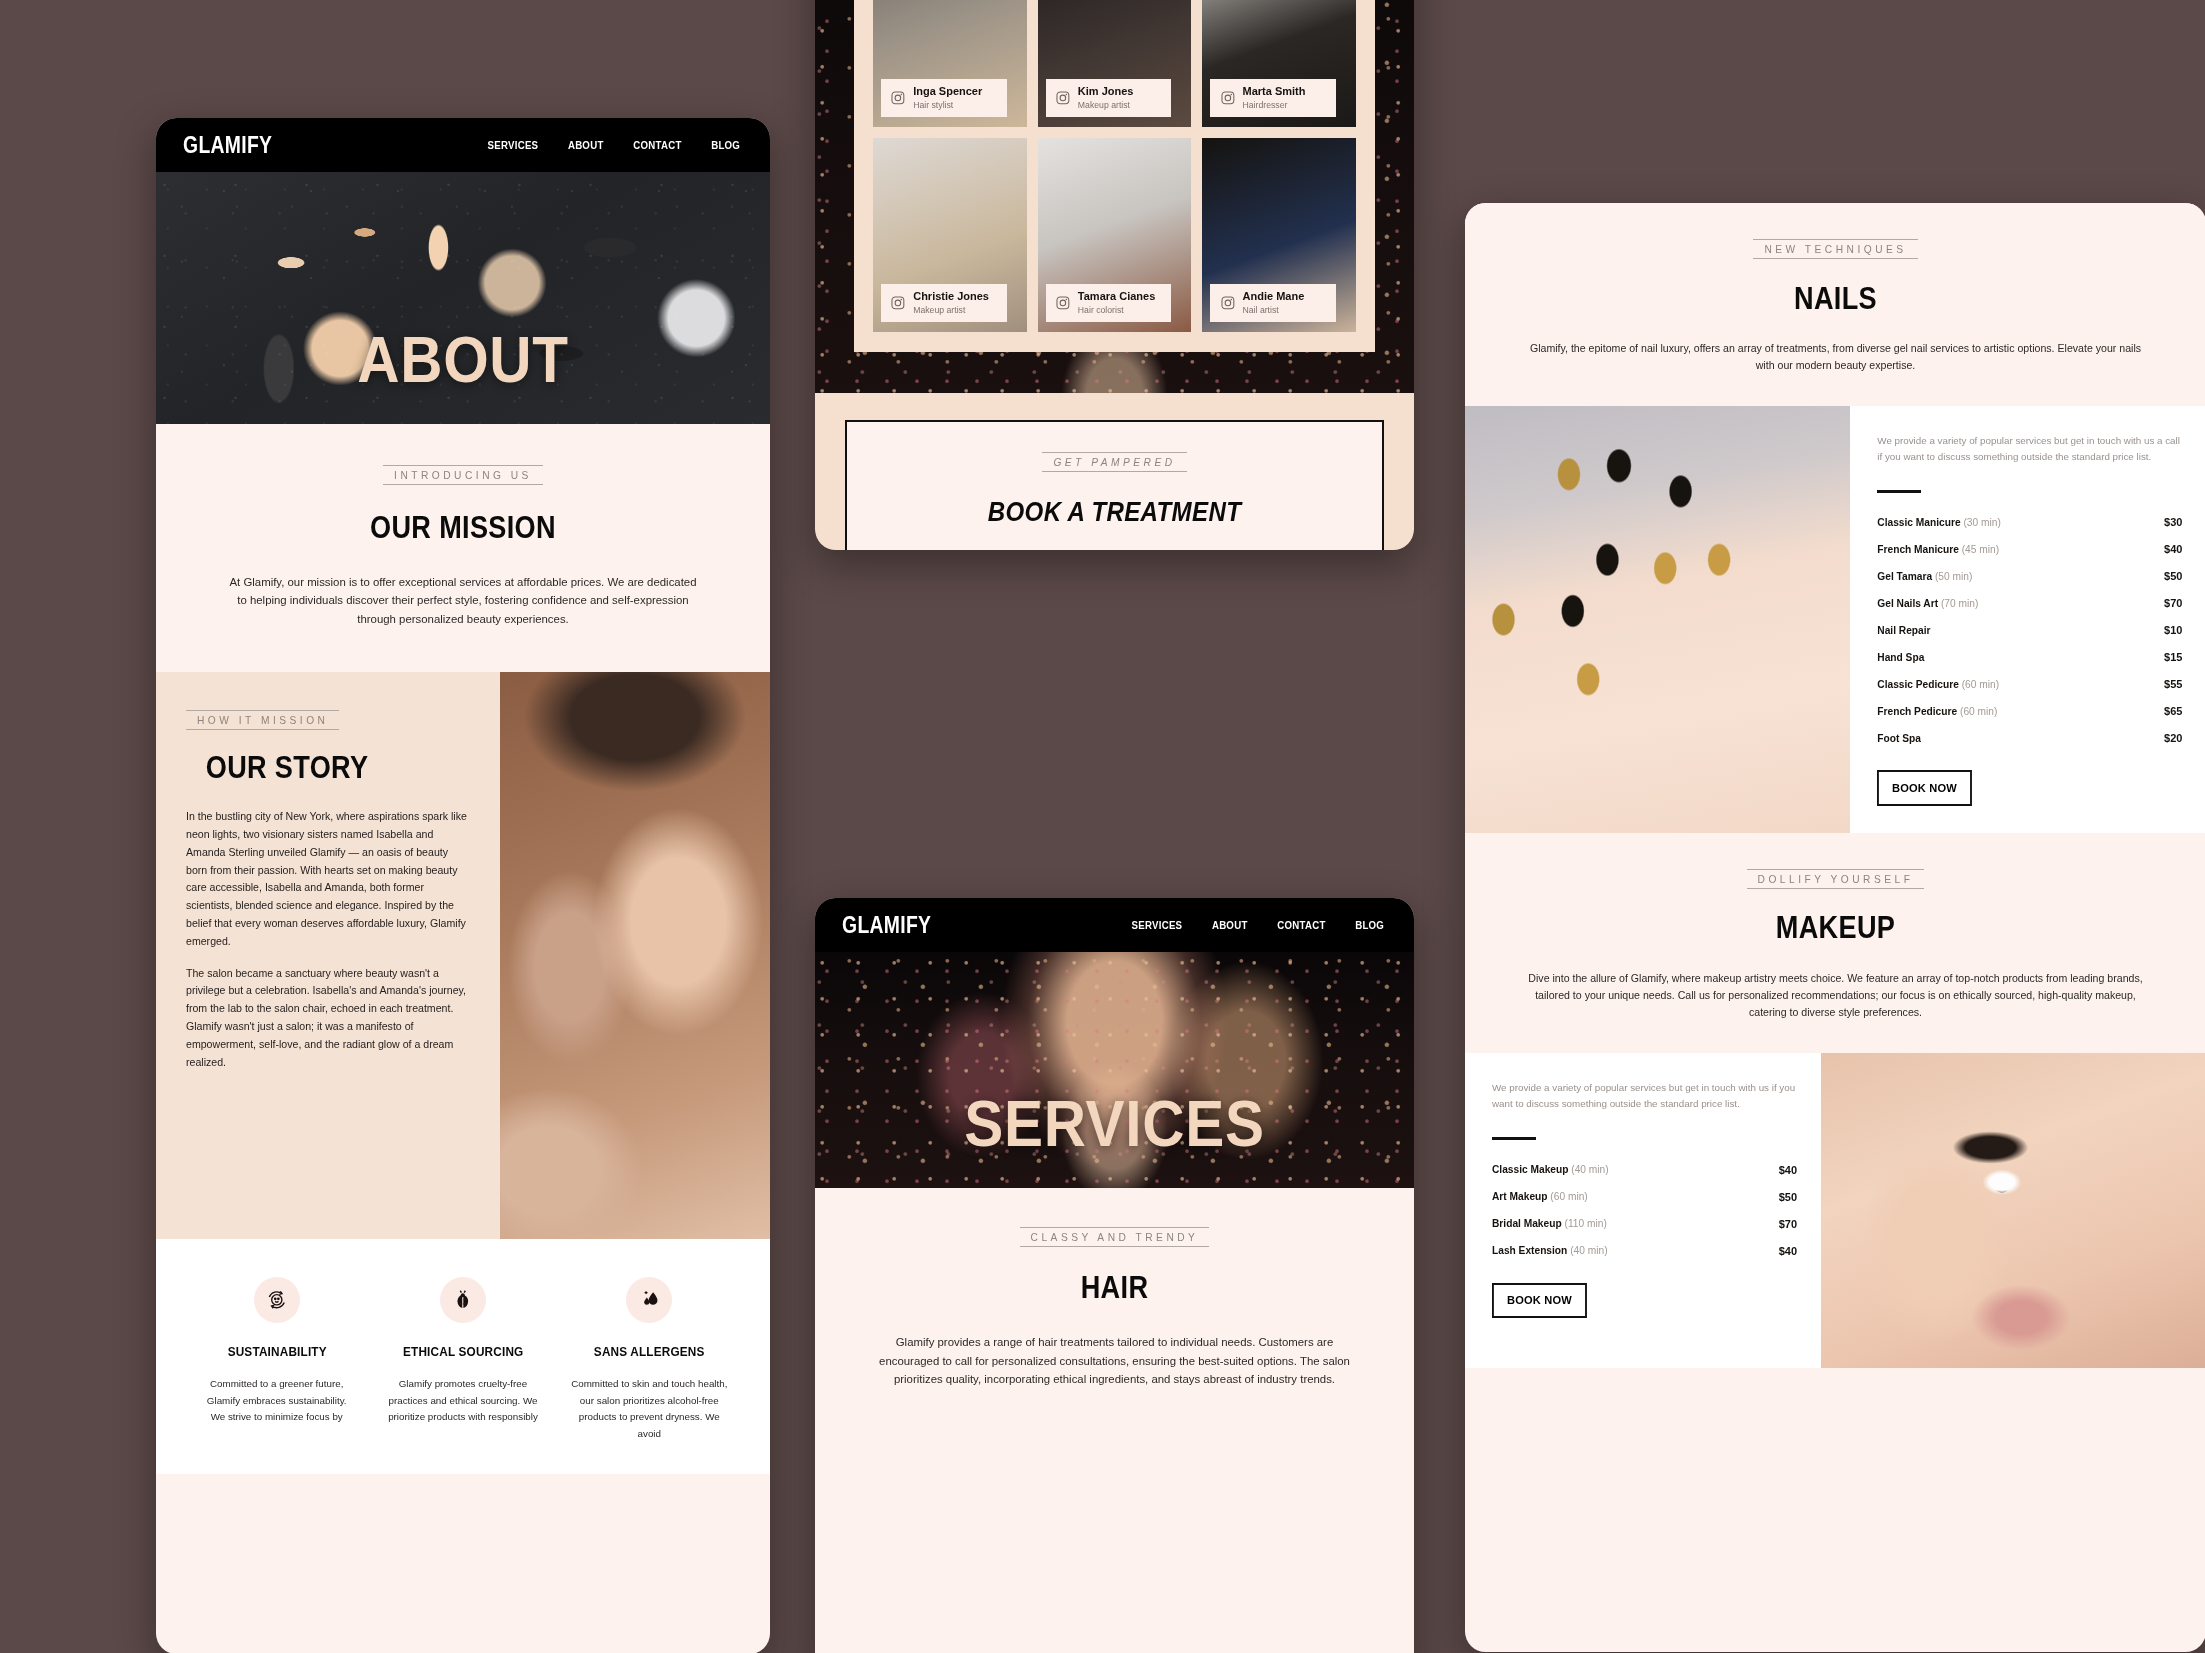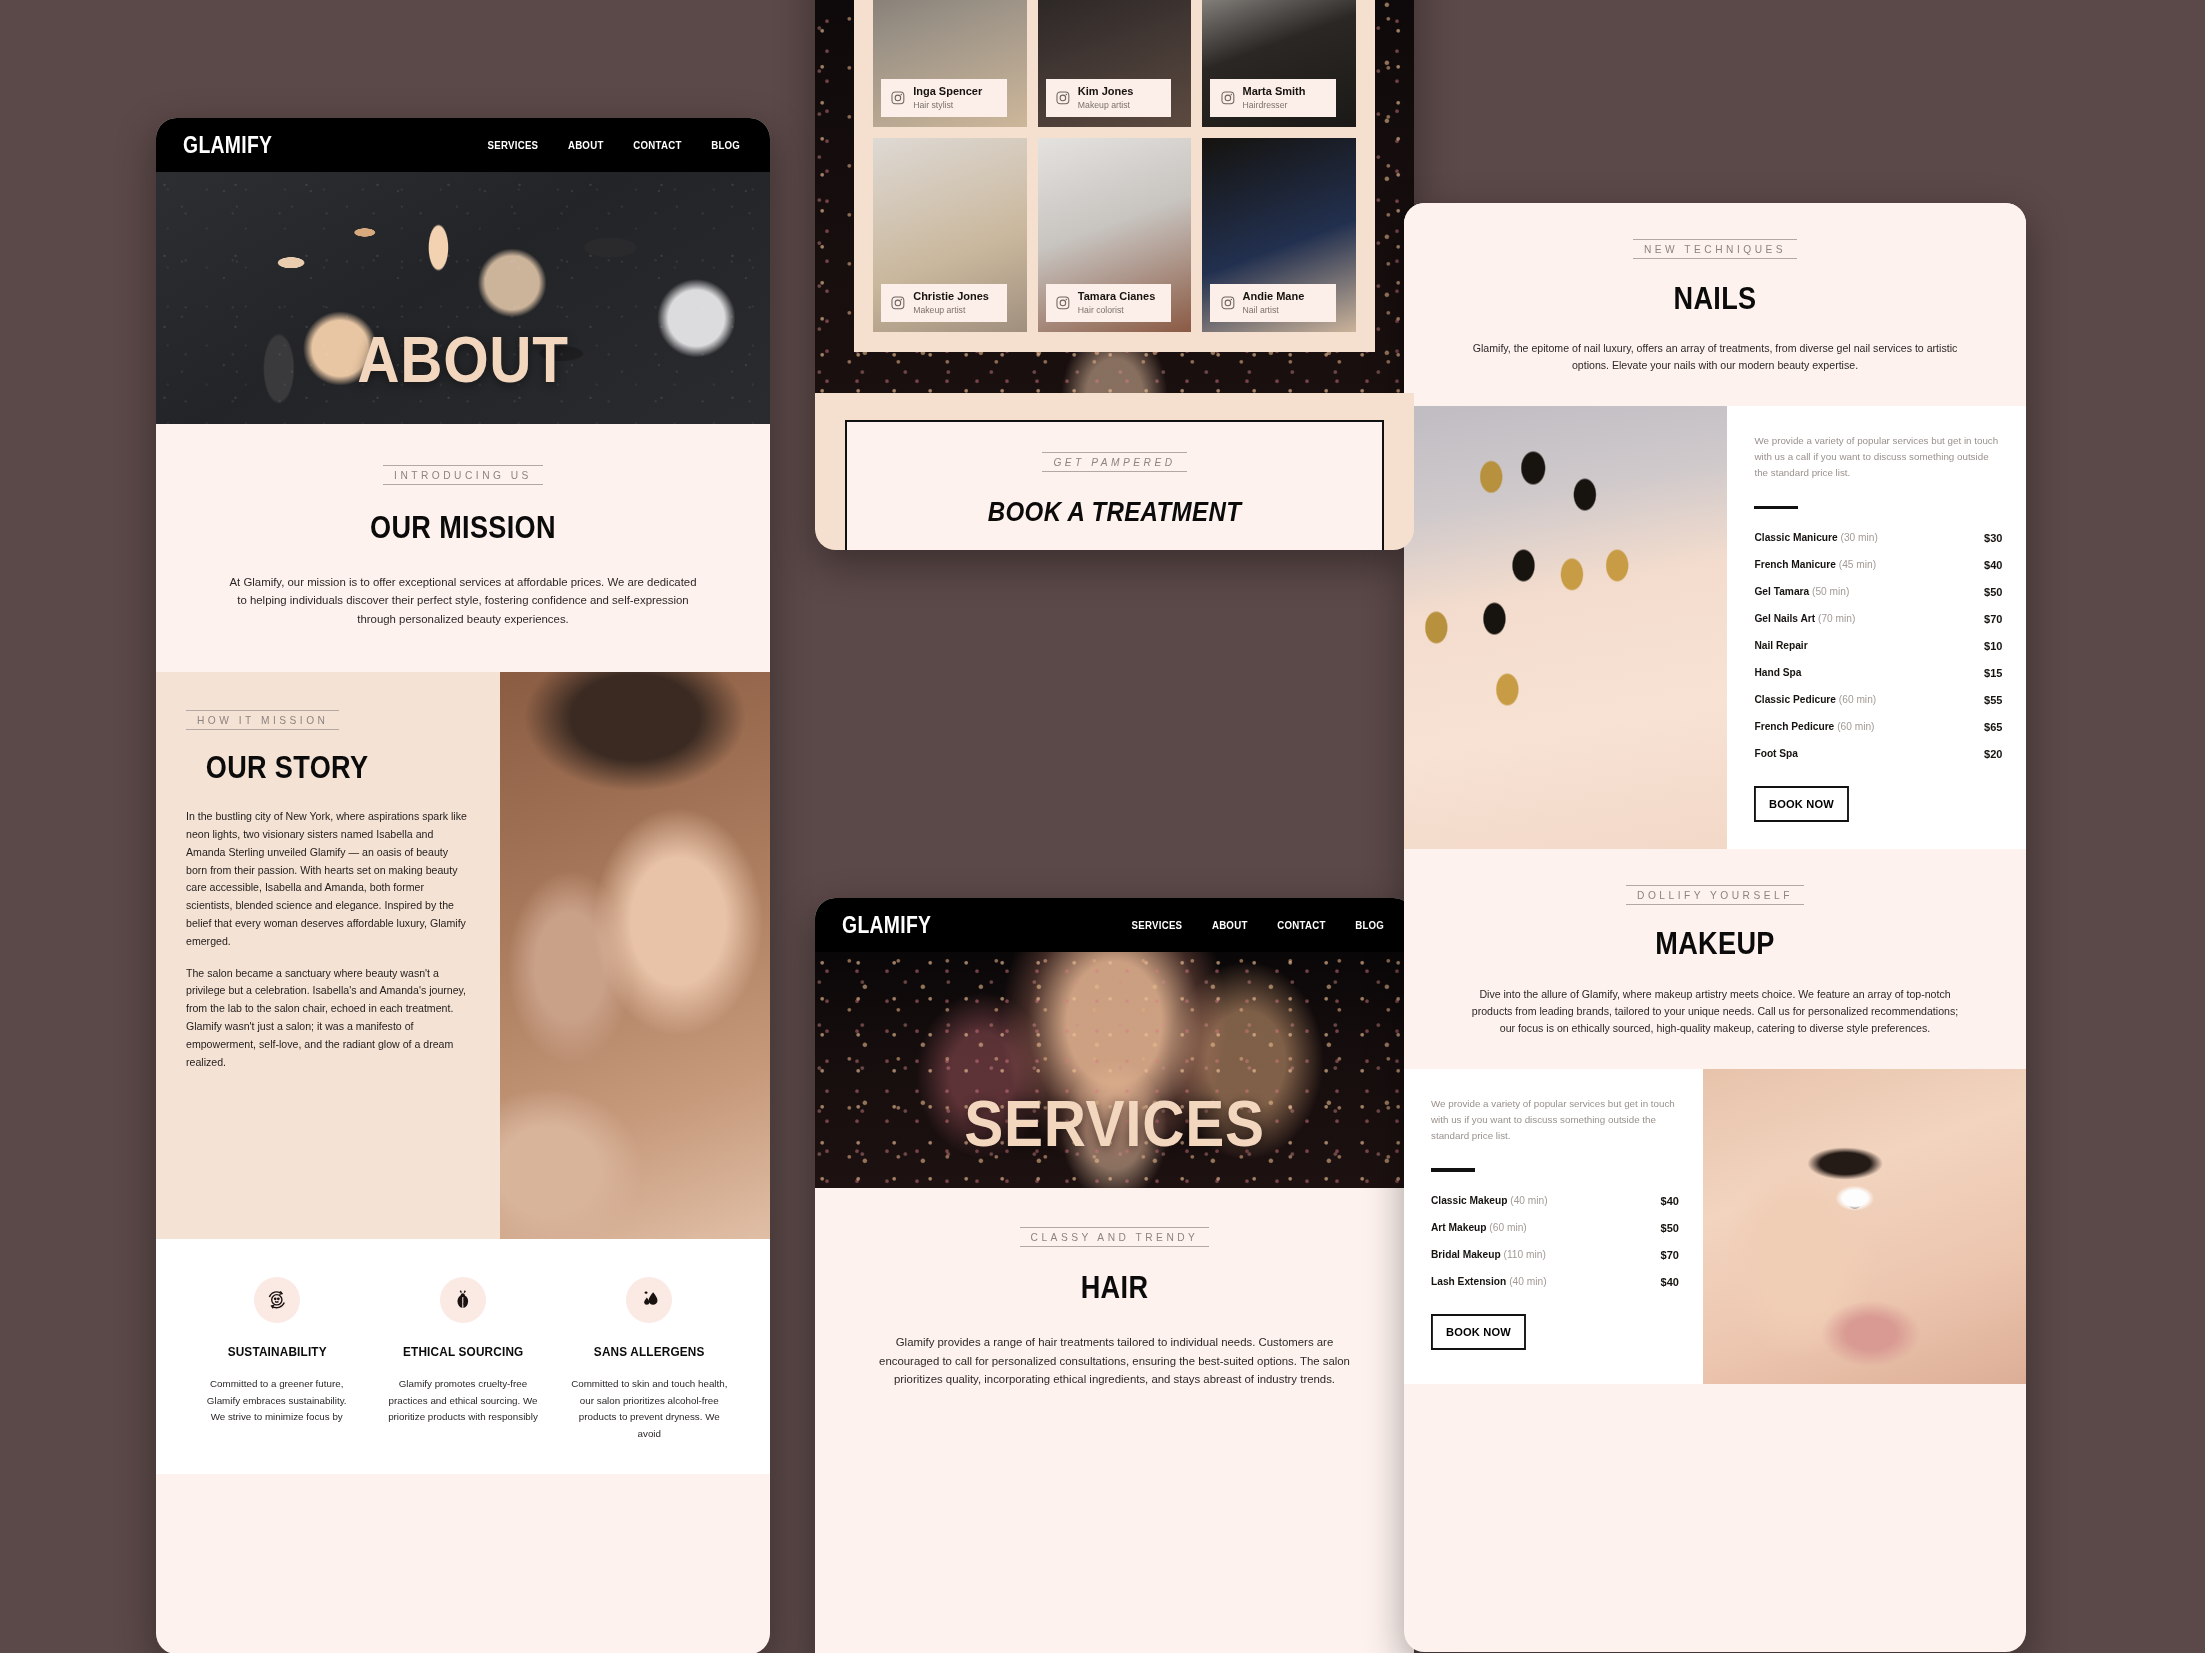--- a/index.html
+++ b/index.html
@@ -213,33 +213,33 @@
   }
   .book-box .sec-title { margin:23.6px 0 22px; display:block; font-size:28px; }
 
   
   #card-services { left:815px; top:898px; width:599px; height:788px; }
   #card-services .hero { height:236px; }
   .hair-sec { background:#FDF2EE; padding:39px 55px 39px; text-align:center; }
   .hair-sec .sec-title { margin:22px 0 27px; }
 
   
-  #card-price { left:1404px; top:203px; width:622px; height:1449px; }
+  #card-price { left:1465px; top:203px; width:741px; height:1449px; }
   .price-head { background:#FDF2EE; padding:36px 63px 31.5px; text-align:center; }
   .price-head .sec-title { margin:20.5px 0 23.6px; }
   .price-head .body-copy { font-size:10.6px; }
 
   .price-split { display:flex; background:#fff; }
   .price-split.rev { flex-direction:row-reverse; background:#fff; }
   .split-img { width:52%; position:relative; overflow:hidden; min-height:315px; }
   .split-list { width:48%; padding:27px 23.6px 27px 27px; }
   .split-note { font-size:9.8px; line-height:1.62; color:#9a918c; }
   .rule { width:44px; height:3.2px; background:#111; margin:25px 0 23.6px; }
   .price-row {
-    display:flex; align-items:flex-start; justify-content:space-between;
+    display:flex; align-items:center; justify-content:space-between;
     margin-bottom:15px;
   }
   .p-name { font-size:10.2px; color:#16120f; font-weight:600; }
   .p-dur { color:#a39a95; font-weight:400; }
   .p-price { font-size:11px; font-weight:600; color:#16120f; }
   .btn-sm {
     display:inline-block;
     border:2.4px solid #111; background:#fff;
     font-size:11.8px; font-weight:800; letter-spacing:0.2px;
     padding:8.7px 14px; margin-top:11px; transform:scaleX(.94);

